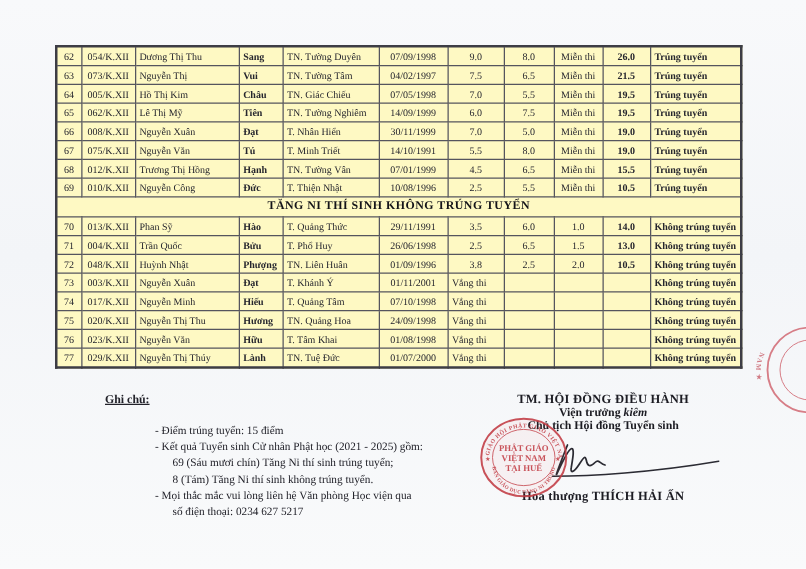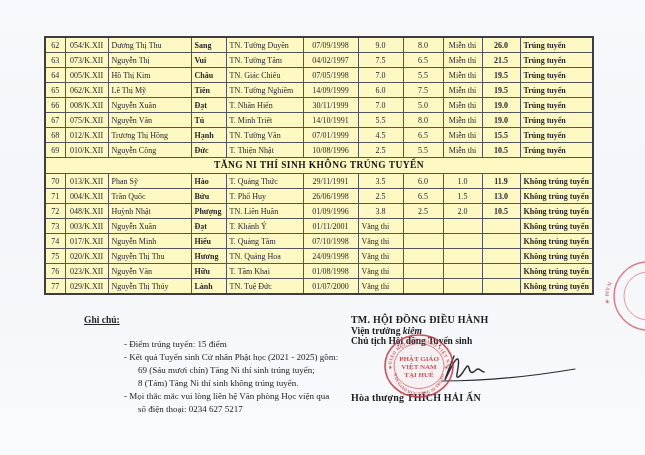--- a/index.html
+++ b/index.html
@@ -33,21 +33,21 @@
   }
 
   
   .notes{position:absolute;left:84px;top:315px;width:275px;font-size:9px;color:#22222a;}
   .notes .heading{font-weight:bold;text-decoration:underline;margin-bottom:13px;font-size:9.5px;}
   .notes .line{line-height:13px;white-space:nowrap;}
   .notes .indent1{padding-left:40px;}
   .notes .indent2{padding-left:54px;}
 
   
-  .sig{position:absolute;left:351px;top:314px;width:285px;color:#1c1c23;}
+  .sig{position:absolute;left:340px;top:314px;width:285px;text-align:center;color:#1c1c23;}
   .sig .l1{font-weight:bold;font-size:10px;letter-spacing:.2px;}
   .sig .l2{font-weight:bold;font-size:9.5px;margin-top:1px;}
   .sig .l2 .it{font-style:italic;}
   .sig .l3{font-weight:bold;font-size:9.5px;margin-top:0px;}
   .sig .nm{font-weight:bold;font-size:10px;margin-top:46px;letter-spacing:.2px;}
 
   .seal-svg{position:absolute;left:374px;top:330px;opacity:.88;}
   .sig-svg{position:absolute;left:432px;top:350px;}
   .edge-svg{position:absolute;left:598px;top:253px;opacity:.75;}
 </style>
@@ -181,21 +181,21 @@
         <tr>
           <td class="c">70</td>
           <td class="c">013/K.XII</td>
           <td class="l">Phan Sỹ</td>
           <td class="l b">Hào</td>
           <td class="l">T. Quảng Thức</td>
           <td class="c">29/11/1991</td>
           <td class="c">3.5</td>
           <td class="c">6.0</td>
           <td class="c">1.0</td>
-          <td class="c b">11.9</td>
+          <td class="c b">14.0</td>
           <td class="l b">Không trúng tuyển</td>
         </tr>
         <tr>
           <td class="c">71</td>
           <td class="c">004/K.XII</td>
           <td class="l">Trần Quốc</td>
           <td class="l b">Bửu</td>
           <td class="l">T. Phổ Huy</td>
           <td class="c">26/06/1998</td>
           <td class="c">2.5</td>

